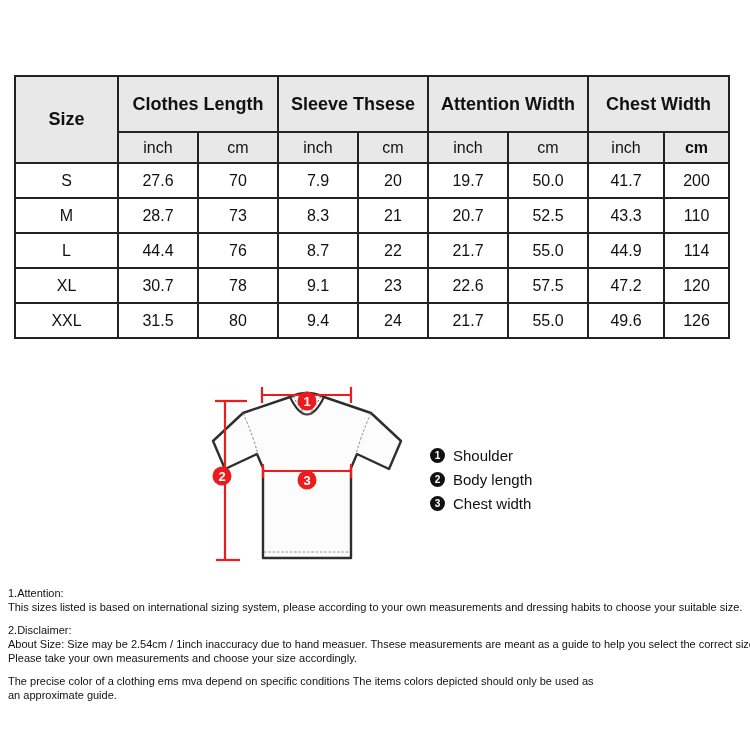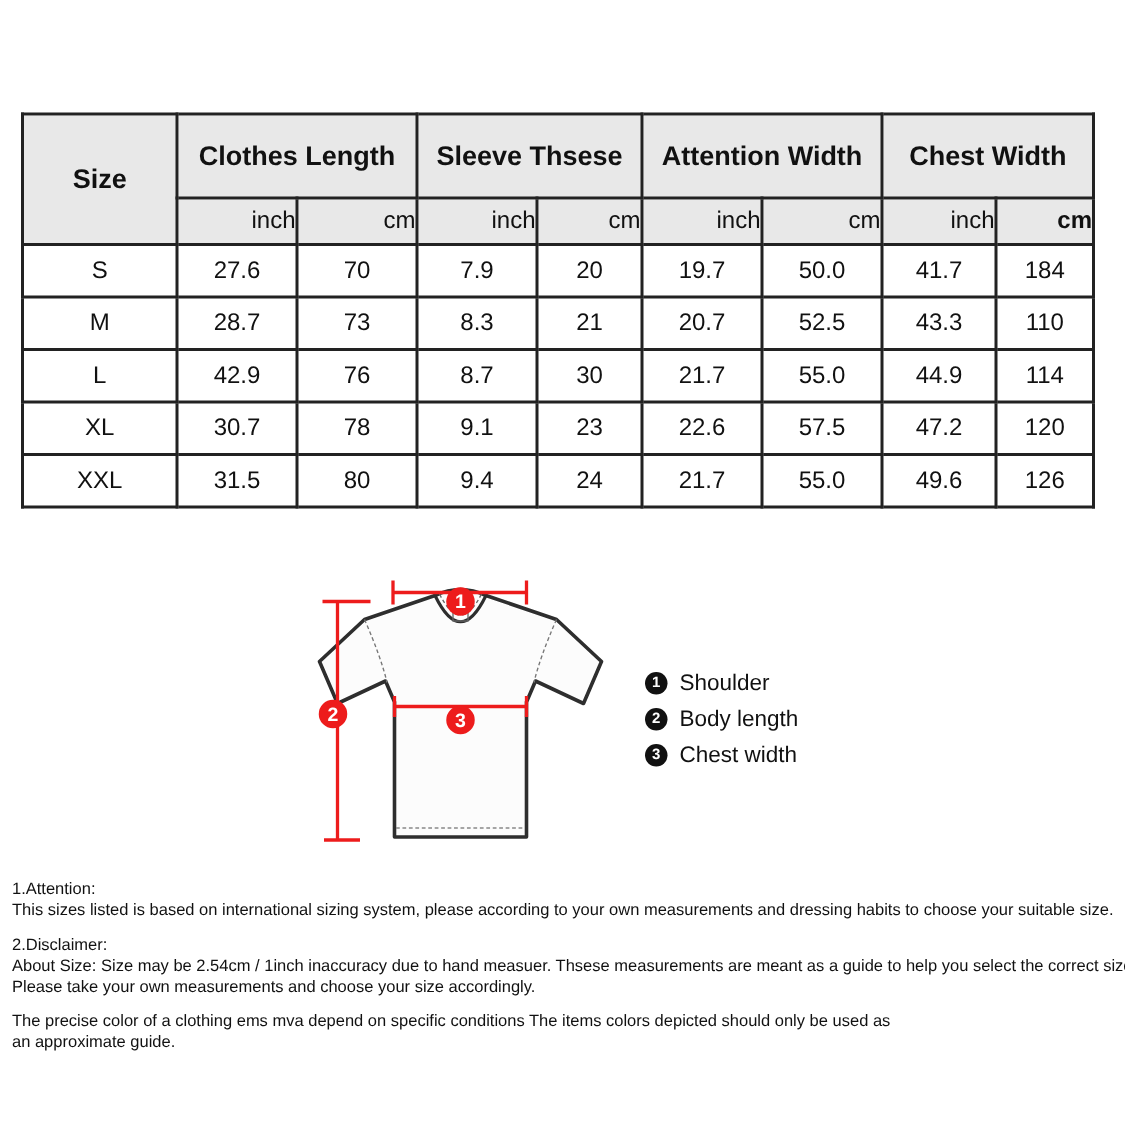--- a/index.html
+++ b/index.html
@@ -15,21 +15,21 @@
     font-family:"Liberation Sans", sans-serif;
   }
   table.size-chart th, table.size-chart td{
     border:2px solid var(--border-c);text-align:center;vertical-align:middle;
     padding:0;overflow:hidden;
   }
   table.size-chart thead th{background:var(--header-bg);}
   tr.group-row{height:56px;}
   tr.group-row th{font-size:18px;font-weight:bold;line-height:1.25;}
   tr.unit-row{height:31px;}
-  tr.unit-row th{font-size:16px;font-weight:normal;text-align:right;}
+  tr.unit-row th{font-size:16px;font-weight:normal;}
   tr.unit-row th.bold{font-weight:bold;}
   tbody tr{height:35px;background:#fff;}
   tbody td{font-size:16px;}
 
   
   .diagram{position:absolute;left:195px;top:376px;width:220px;height:192px;}
 
   .legend{position:absolute;left:430px;top:447px;list-style:none;margin:0;padding:0;}
   .legend li{display:flex;align-items:center;margin-bottom:8px;font-size:15px;height:16px;}
   .legend .bullet{
@@ -81,39 +81,39 @@
     <tbody>
         <tr>
           <td>S</td>
           <td>27.6</td>
           <td>70</td>
           <td>7.9</td>
           <td>20</td>
           <td>19.7</td>
           <td>50.0</td>
           <td>41.7</td>
-          <td>184</td>
+          <td>200</td>
         </tr>
         <tr>
           <td>M</td>
           <td>28.7</td>
           <td>73</td>
           <td>8.3</td>
           <td>21</td>
           <td>20.7</td>
           <td>52.5</td>
           <td>43.3</td>
           <td>110</td>
         </tr>
         <tr>
           <td>L</td>
-          <td>42.9</td>
+          <td>44.4</td>
           <td>76</td>
           <td>8.7</td>
-          <td>30</td>
+          <td>22</td>
           <td>21.7</td>
           <td>55.0</td>
           <td>44.9</td>
           <td>114</td>
         </tr>
         <tr>
           <td>XL</td>
           <td>30.7</td>
           <td>78</td>
           <td>9.1</td>

